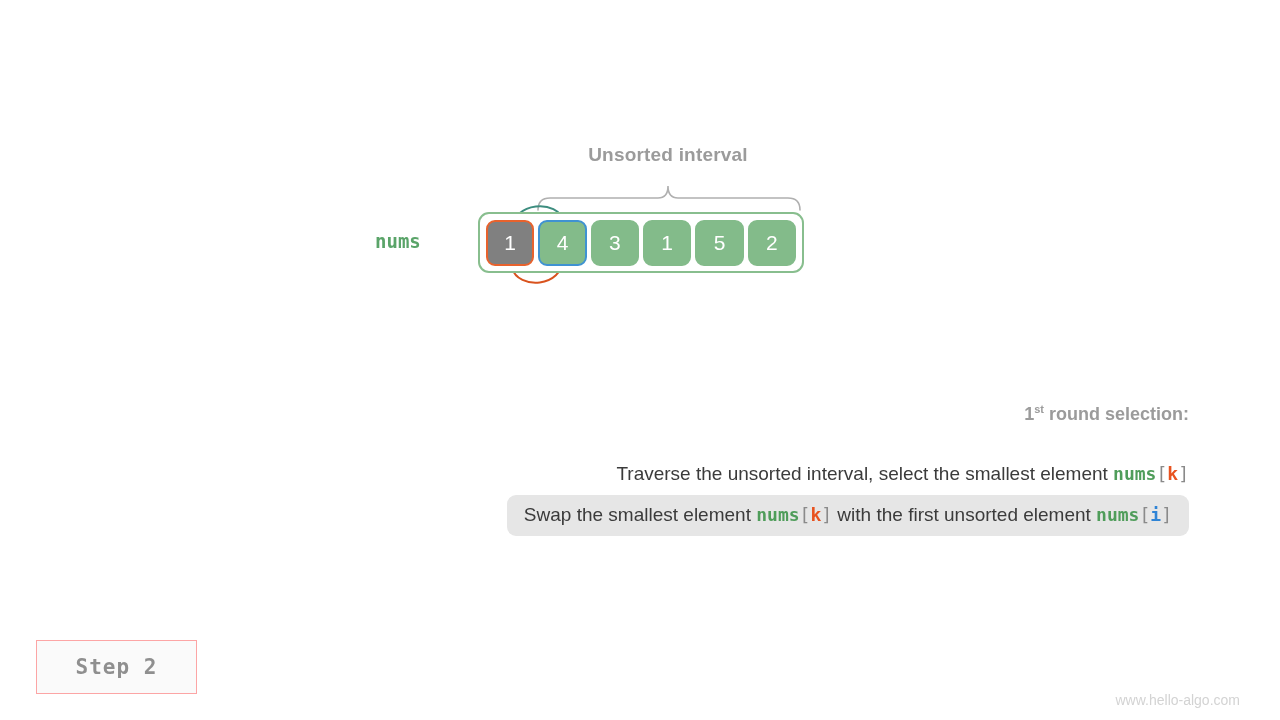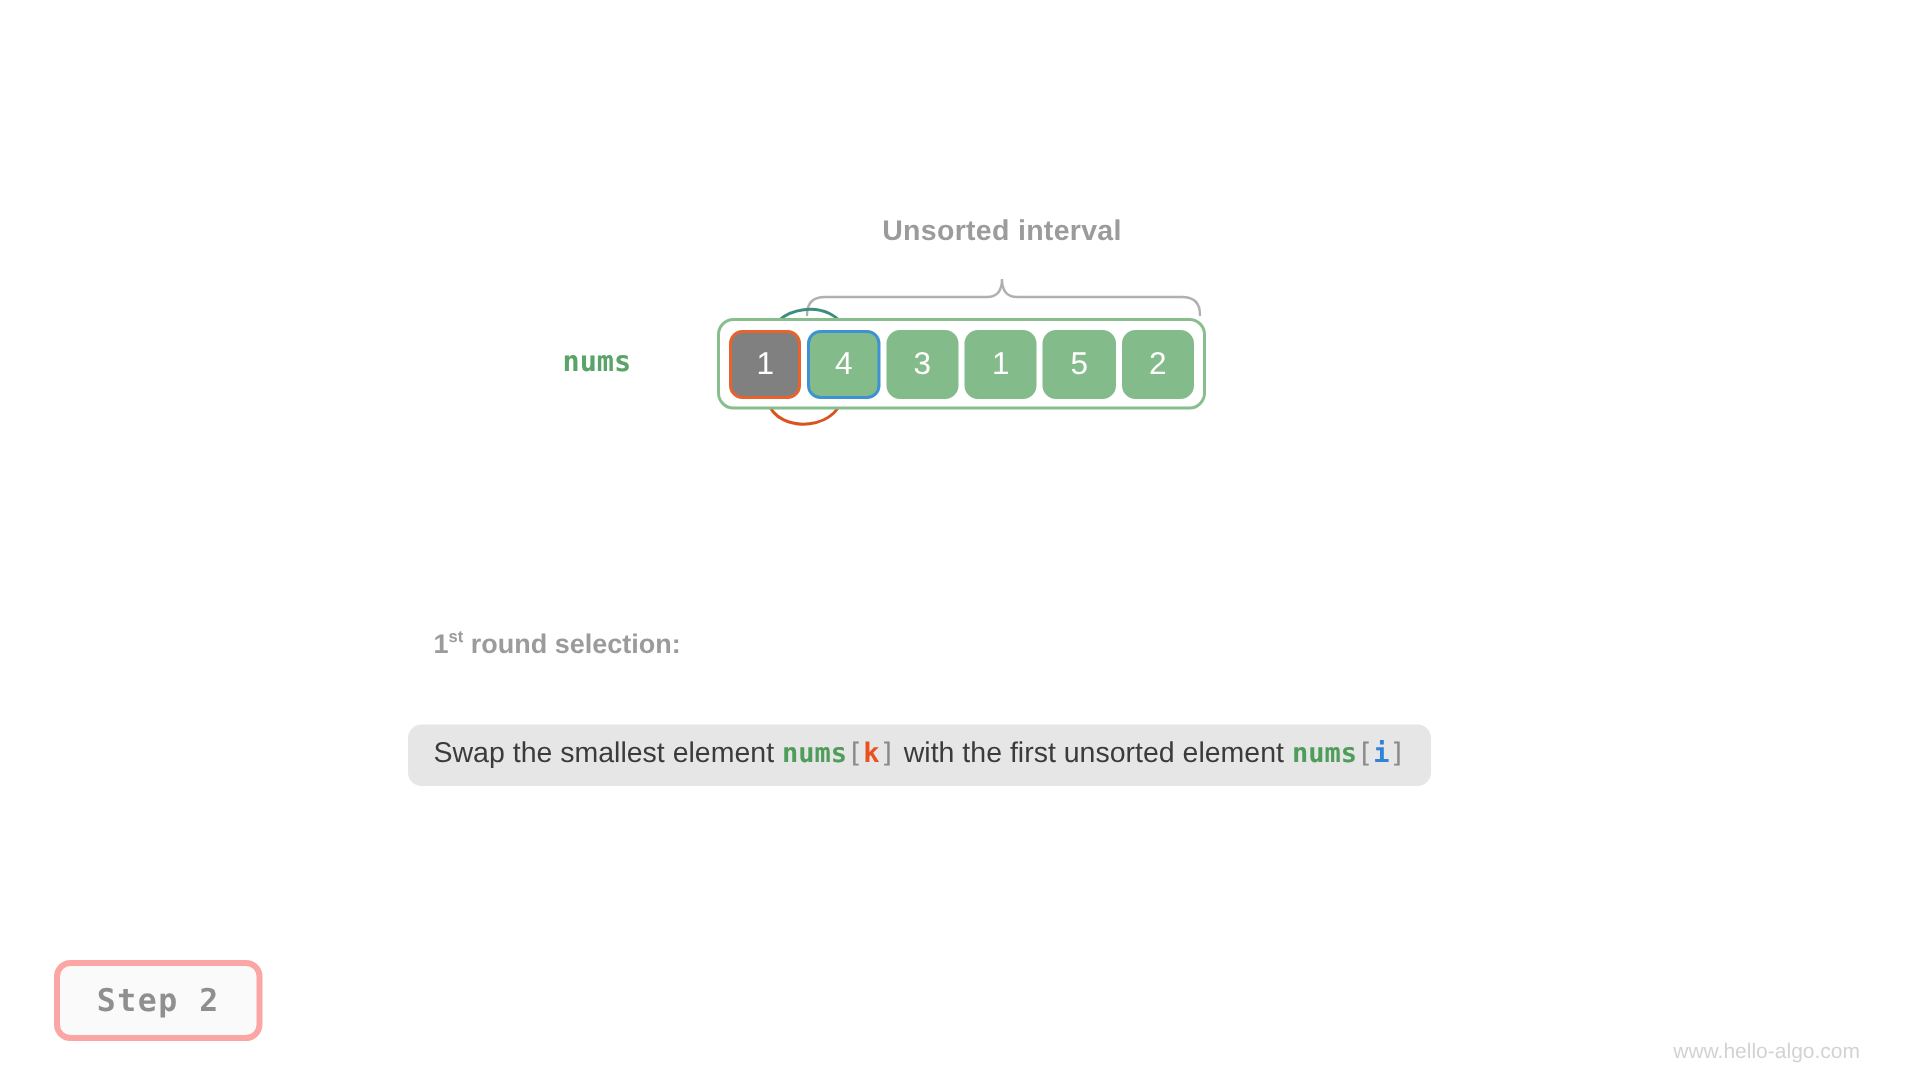--- a/index.html
+++ b/index.html
@@ -98,22 +98,23 @@
     border-color: #e8622d;
   }
   .cell.border-blue {
     border-color: #3f92d2;
   }
 
   
   #text-block {
     position: absolute;
     left: 289px;
-    top: 404px;
+    top: 388px;
     width: 900px;
+    text-align: right;
   }
 
   #round-heading {
     font-size: 18px;
     font-weight: bold;
     color: #9b9b9b;
     margin: 0 0 31px 0;
     line-height: 1;
     padding-top: 16px;
   }
@@ -129,21 +130,20 @@
     padding: 9px 0 9px 0;
     margin: 0;
     white-space: nowrap;
   }
   .step-line.highlight {
     background: #e6e6e6;
     border-radius: 9px;
     padding-left: 17px;
     padding-right: 17px;
     margin-left: -17px;
-    margin-top: 14px;
     display: inline-block;
   }
 
   .mono-nums {
     font-family: "DejaVu Sans Mono", monospace;
     font-weight: bold;
     font-size: 18px;
     color: #4f9d5a;
   }
   .mono-bracket {
@@ -162,25 +162,25 @@
     font-weight: bold;
     font-size: 18px;
     color: #2f84d6;
   }
 
   
   #step-badge {
     position: absolute;
     left: 36px;
     top: 640px;
-    width: 139px;
+    width: 161px;
     height: 54px;
     box-sizing: border-box;
-    border: 4px solid #fca5a5;
-    border-radius: 11px;
+    border: 1px solid #fca5a5;
+    border-radius: 0;
     background: #fafafa;
     display: flex;
     align-items: center;
     justify-content: center;
     font-family: "DejaVu Sans Mono", monospace;
     font-size: 21px;
     font-weight: bold;
     color: #8f8f8f;
     letter-spacing: 1px;
   }
@@ -236,20 +236,21 @@
     <div class="cell">
       <span>2</span>
     </div>
   </div>
 </div>
 
 <div id="text-block">
 
   <div id="round-heading"><span>1</span><sup>st</sup><span> round selection:</span></div>
 
+  <div class="step-line"><span>Traverse the unsorted interval, select the smallest element </span><span class="mono-nums">nums</span><span class="mono-bracket">[</span><span class="mono-k">k</span><span class="mono-bracket">]</span></div>
 
   <div class="step-line highlight"><span>Swap the smallest element </span><span class="mono-nums">nums</span><span class="mono-bracket">[</span><span class="mono-k">k</span><span class="mono-bracket">]</span><span> with the first unsorted element </span><span class="mono-nums">nums</span><span class="mono-bracket">[</span><span class="mono-i">i</span><span class="mono-bracket">]</span></div>
 </div>
 
 <div id="step-badge">
   <span>Step 2</span>
 </div>
 
 <div id="watermark">www.hello-algo.com</div>
 

